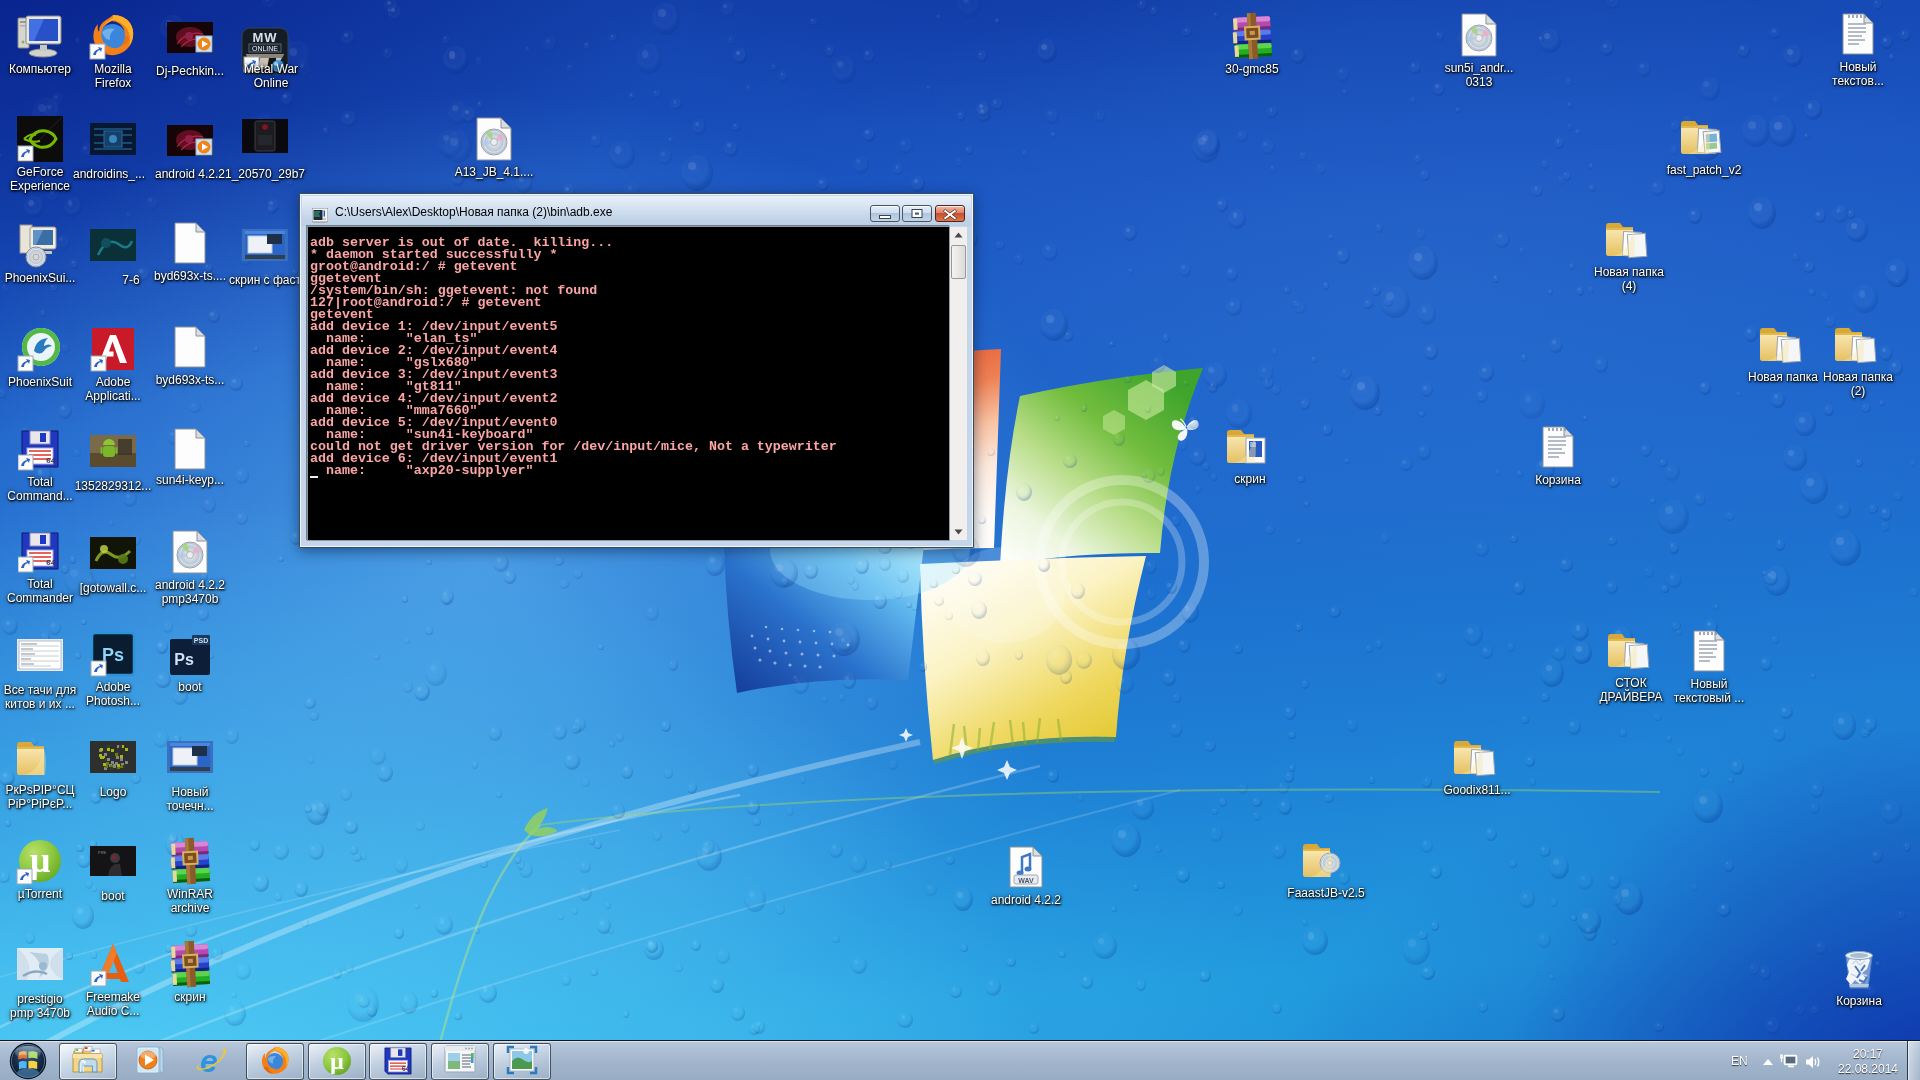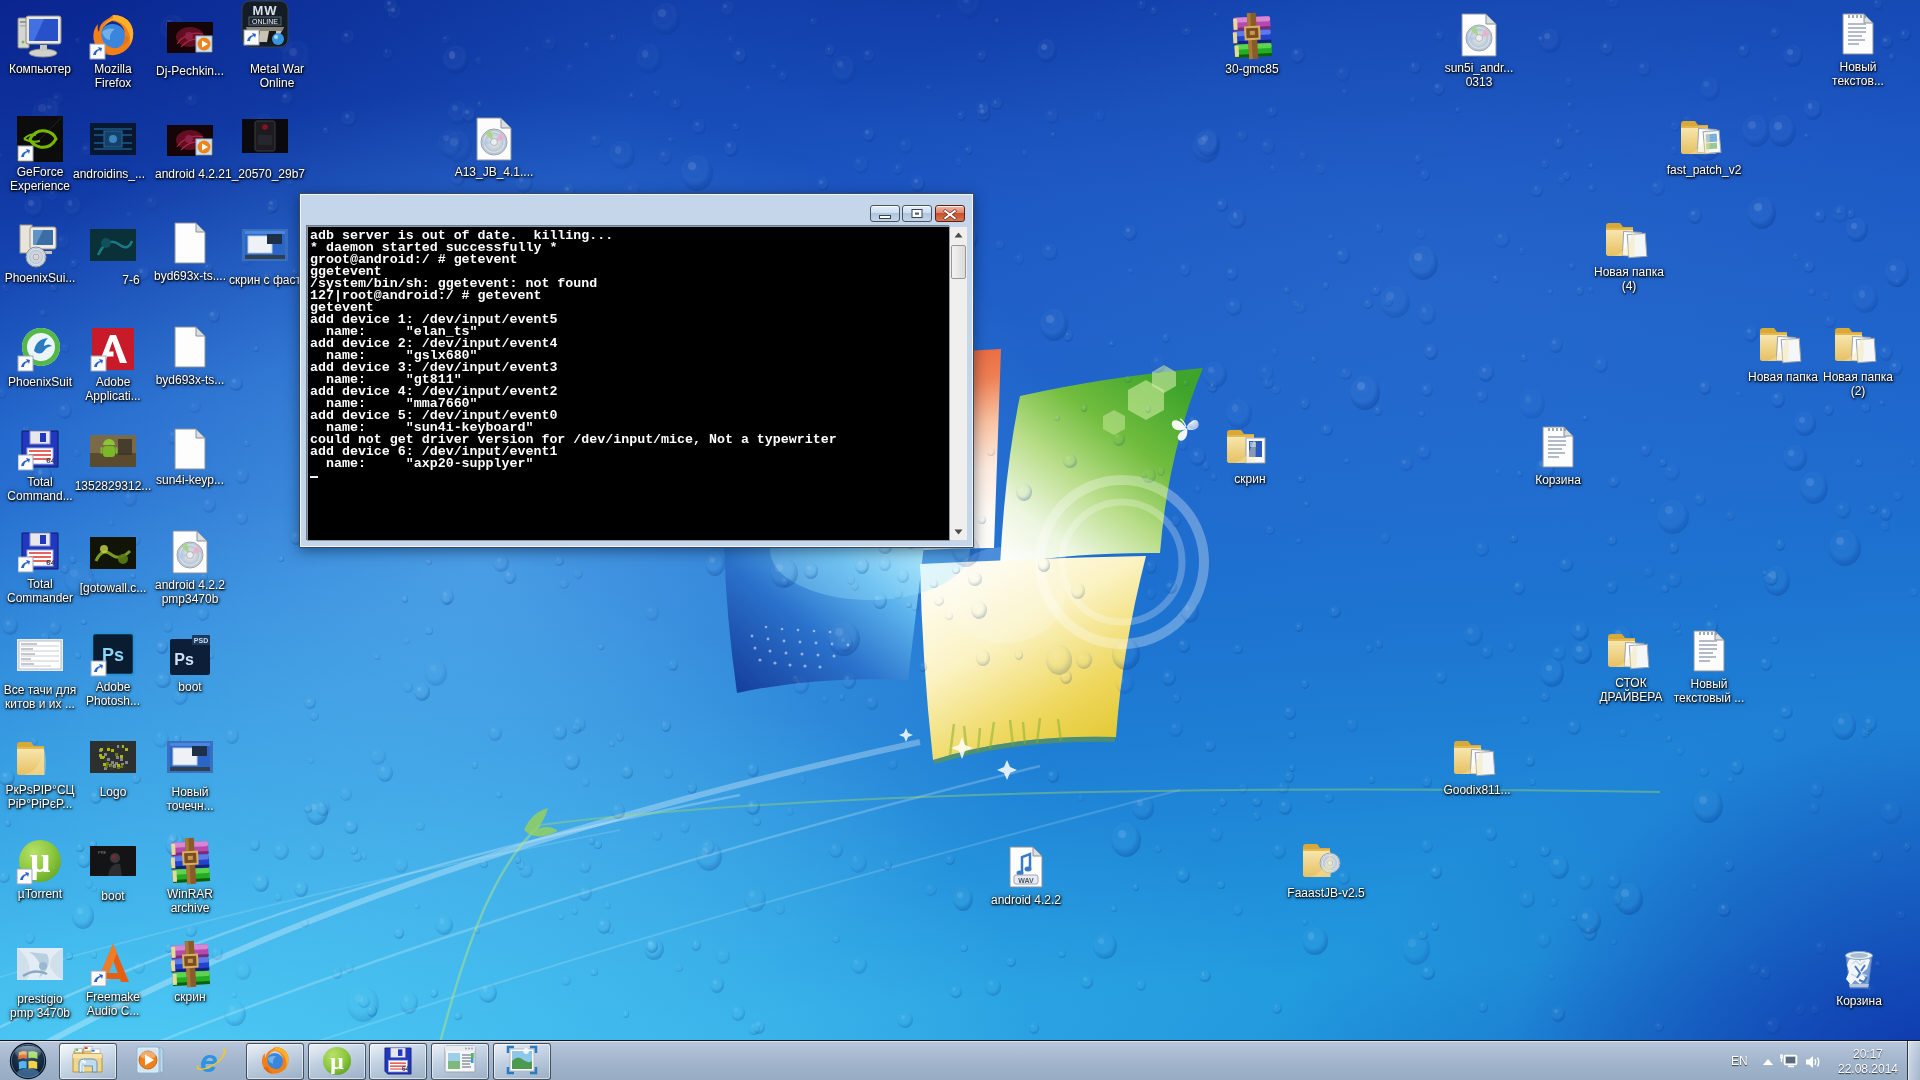--- a/index.html
+++ b/index.html
@@ -24,21 +24,21 @@
 #titlebar{position:absolute;left:2px;top:2px;right:2px;height:30px;
  background:linear-gradient(180deg,#e9f1f9 0%,#d4e2f1 40%,#c2d4e7 75%,#bcd0e4 100%)}
 #title{position:absolute;left:33px;top:9px;font-size:12px;color:#000;white-space:pre}
 #cicon{position:absolute;left:10px;top:12px}
 .cbtn{position:absolute;top:11px;width:30px;height:17px;border:1px solid #46555f;border-radius:3px;
  background:linear-gradient(180deg,#e4eefa 0%,#cfdff2 45%,#b0c5dd 50%,#c3d5e8 100%);
  box-shadow:inset 0 1px 0 rgba(255,255,255,.8)}
 .cbtn.close{background:linear-gradient(180deg,#f0b8a4 0%,#e08468 45%,#c8502c 50%,#d87850 100%);border-color:#5c2016}
 #client{position:absolute;left:8px;top:33px;width:641px;height:313px;background:#000;
  box-shadow:0 0 0 1px #8a9aa8, -1px -1px 0 1px #6f7f8d}
-#ctext{position:absolute;left:2px;top:3px;font:bold 13.3px/12px "Liberation Mono",monospace;color:#ffffff;white-space:pre}
+#ctext{position:absolute;left:2px;top:10px;font:bold 13.3px/12px "Liberation Mono",monospace;color:#fca5a5;white-space:pre}
 #sbar{position:absolute;left:650px;top:33px;width:17px;height:313px;background:#f0efee}
 .sarr{position:absolute;left:0;width:17px;height:17px;background:#f0efee;color:#505050;font-size:9px;text-align:center;line-height:17px}
 #sthumb{position:absolute;left:1px;top:18px;width:15px;height:34px;background:linear-gradient(90deg,#f4f3f2,#dcdad8);border:1px solid #9a9894;border-radius:2px}
 #taskbar{position:absolute;left:0;top:1040px;width:1920px;height:40px;
  background:linear-gradient(180deg,#b9c8dc 0%,#adbed4 25%,#9fb3ca 60%,#98acc4 100%);
  border-top:1px solid #10161c;box-shadow:inset 0 1px 0 rgba(255,255,255,.5)}
 .tbtn{position:absolute;top:2px;width:58px;height:37px;border:1px solid rgba(25,40,55,.75);border-radius:3px;
  background:linear-gradient(160deg,rgba(255,255,255,.75) 0%,rgba(220,232,244,.55) 40%,rgba(160,180,200,.35) 100%);
  box-shadow:inset 0 0 0 1px rgba(255,255,255,.55)}
 .tico{position:absolute;top:4px;width:58px;height:32px;text-align:center}
@@ -1724,37 +1724,37 @@
       <ellipse cx="23" cy="15" rx="14" ry="10" fill="#6a1025" opacity=".9"></ellipse>
       <path d="M10,22 Q20,8 36,12 M14,25 Q24,14 38,18" stroke="#c03050" stroke-width="1.2" fill="none" opacity=".8"></path>
       <circle cx="22" cy="14" r="4" fill="#90204a"></circle>
       <g transform="translate(29,14)">
         <rect x="0" y="0" width="16" height="16" fill="#cfe2f2" stroke="#8fb2d2" stroke-width="1"></rect>
         <circle cx="8" cy="8" r="6.5" fill="#f08418"></circle>
         <path d="M6,4.5 L12,8 6,11.5 Z" fill="#fff"></path>
       </g>
     </svg></div>
 <div class="lbl" style="left:135px;top:64px;width:110px">Dj-Pechkin...</div>
-<div class="g" style="left:241px;top:0"><svg width="48" height="48" viewBox="0 0 48 48">
+<div class="g" style="left:241px;top:27px"><svg width="48" height="48" viewBox="0 0 48 48">
       <rect x="1" y="1" width="46" height="46" rx="8" fill="#141c26"></rect>
       <rect x="1" y="1" width="46" height="46" rx="8" fill="none" stroke="#36424e"></rect>
       <text x="24" y="15" font-family="Liberation Sans" font-size="13" font-weight="bold" fill="#d8e0ea" text-anchor="middle" letter-spacing="1">MW</text>
       <rect x="8" y="17" width="32" height="8" fill="#1a242e" stroke="#56646e"></rect>
       <text x="24" y="23.5" font-family="Liberation Sans" font-size="7" fill="#eef2f6" text-anchor="middle">ONLINE</text>
       <path d="M5,27 L43,27 35,42 13,42 Z" fill="#c9c2b4"></path>
       <path d="M5,27 L43,27 41,31 7,31 Z" fill="#8a8478"></path>
       <path d="M12,31 h7 l-2,11 h-5 Z M28,31 h7 v11 h-9 Z" fill="#141414"></path>
       <circle cx="37" cy="39" r="6" fill="#3a9ae8" opacity=".95"></circle>
       <circle cx="35" cy="37" r="2" fill="#b8e0ff" opacity=".9"></circle>
       <g transform="translate(3,30)">
         <rect x="0" y="0" width="15" height="15" fill="#fbfbfb" stroke="#9aa7b8" stroke-width="1"></rect>
         <path d="M3,11 Q4,6 9,5 L8,3 12,4 11,8 10,6 Q6,7 6,11 Z" fill="#2a62c8"></path>
       </g>
     </svg></div>
-<div class="lbl" style="left:222px;top:62px;width:110px">Metal War<br>Online</div>
+<div class="lbl" style="left:216px;top:62px;width:110px">Metal War<br>Online</div>
 <div class="g" style="left:16px;top:115px"><svg width="48" height="48" viewBox="0 0 48 48">
       <rect x="1" y="1" width="46" height="46" fill="#0c0c0c"></rect>
       <path d="M2,46 L46,2" stroke="#222" stroke-width="1"></path>
       <path d="M14,24 Q20,14 30,16 Q38,18 40,24 Q34,34 24,32 Q16,30 14,24 Z" fill="none" stroke="#76b900" stroke-width="3"></path>
       <path d="M8,24 Q14,18 20,20 M8,24 Q16,28 24,26" stroke="#76b900" stroke-width="2" fill="none"></path>
       <g transform="translate(2,31)">
         <rect x="0" y="0" width="15" height="15" fill="#fbfbfb" stroke="#9aa7b8" stroke-width="1"></rect>
         <path d="M3,11 Q4,6 9,5 L8,3 12,4 11,8 10,6 Q6,7 6,11 Z" fill="#2a62c8"></path>
       </g>
     </svg></div>
@@ -2231,20 +2231,30 @@
       <path d="M10,14 l6,-4 5,5 6,-5 4,4 -3,9 -5,4 4,6 -6,5 -5,-4 -4,5 -5,-6 3,-7 -2,-7 Z" fill="#f2f6fa"></path>
       <path d="M13,18 l4,-3 4,4 5,-4 M12,28 l6,3 5,-3 5,2" stroke="#c8d8e8" stroke-width="1.5" fill="none"></path>
       <path d="M16,20 l5,7 -3,5 M26,19 l-4,6 M20,34 l5,2 3,-5" stroke="#4a78c0" stroke-width="2" fill="none"></path>
       <ellipse cx="20" cy="9.5" rx="13.5" ry="4" fill="#e8f0f6" stroke="#8aa4ba"></ellipse>
       <ellipse cx="20" cy="9.5" rx="9" ry="2.5" fill="#a8bed2"></ellipse>
       <path d="M11,41 h18 l1,-3 -20,0 Z" fill="#b8c8d8"></path>
     </svg></div>
 <div class="lbl" style="left:1804px;top:994px;width:110px">Корзина</div>
 
 <div id="win">
+ <div id="titlebar">
+  <div id="cicon"><svg width="16" height="16" viewBox="0 0 16 16">
+          <rect x="0" y="0" width="16" height="14" rx="1.5" fill="#f2f2f2" stroke="#8a8a8a"></rect>
+          <rect x="1.5" y="2" width="9" height="10" fill="#1a2a38"></rect>
+          <path d="M2,4 h6 M2,6 h5 M2,8 h6" stroke="#3fae8a" stroke-width="1.2"></path>
+          <rect x="11.5" y="2.5" width="1.5" height="6" fill="#2a62b8"></rect>
+          <rect x="11" y="10" width="3" height="2" fill="#c8c8c8"></rect>
+        </svg></div>
+  <span id="title">C:\Users\Alex\Desktop\Новая папка (2)\bin\adb.exe</span>
+ </div>
  <div class="cbtn" style="right:73px"><svg width="28" height="15" viewBox="0 0 28 15">
         <rect x="8.5" y="9.5" width="11" height="3" fill="#fff" stroke="#37444f" stroke-width="1"></rect>
       </svg></div>
  <div class="cbtn" style="right:41px"><svg width="28" height="15" viewBox="0 0 28 15">
         <rect x="9" y="3.5" width="10" height="8" fill="#fff" stroke="#37444f" stroke-width="1"></rect>
         <rect x="12" y="6.5" width="4" height="2.2" fill="#44628a"></rect>
       </svg></div>
  <div class="cbtn close" style="right:8px"><svg width="28" height="15" viewBox="0 0 28 15">
         <path d="M9.2,3.4 L14,7 18.8,3.4 20.8,5.2 16.2,8.6 20.8,12 18.8,13.8 14,10.2 9.2,13.8 7.2,12 11.8,8.6 7.2,5.2 Z" fill="#fff" stroke="#43140c" stroke-width=".7"></path>
       </svg></div>

